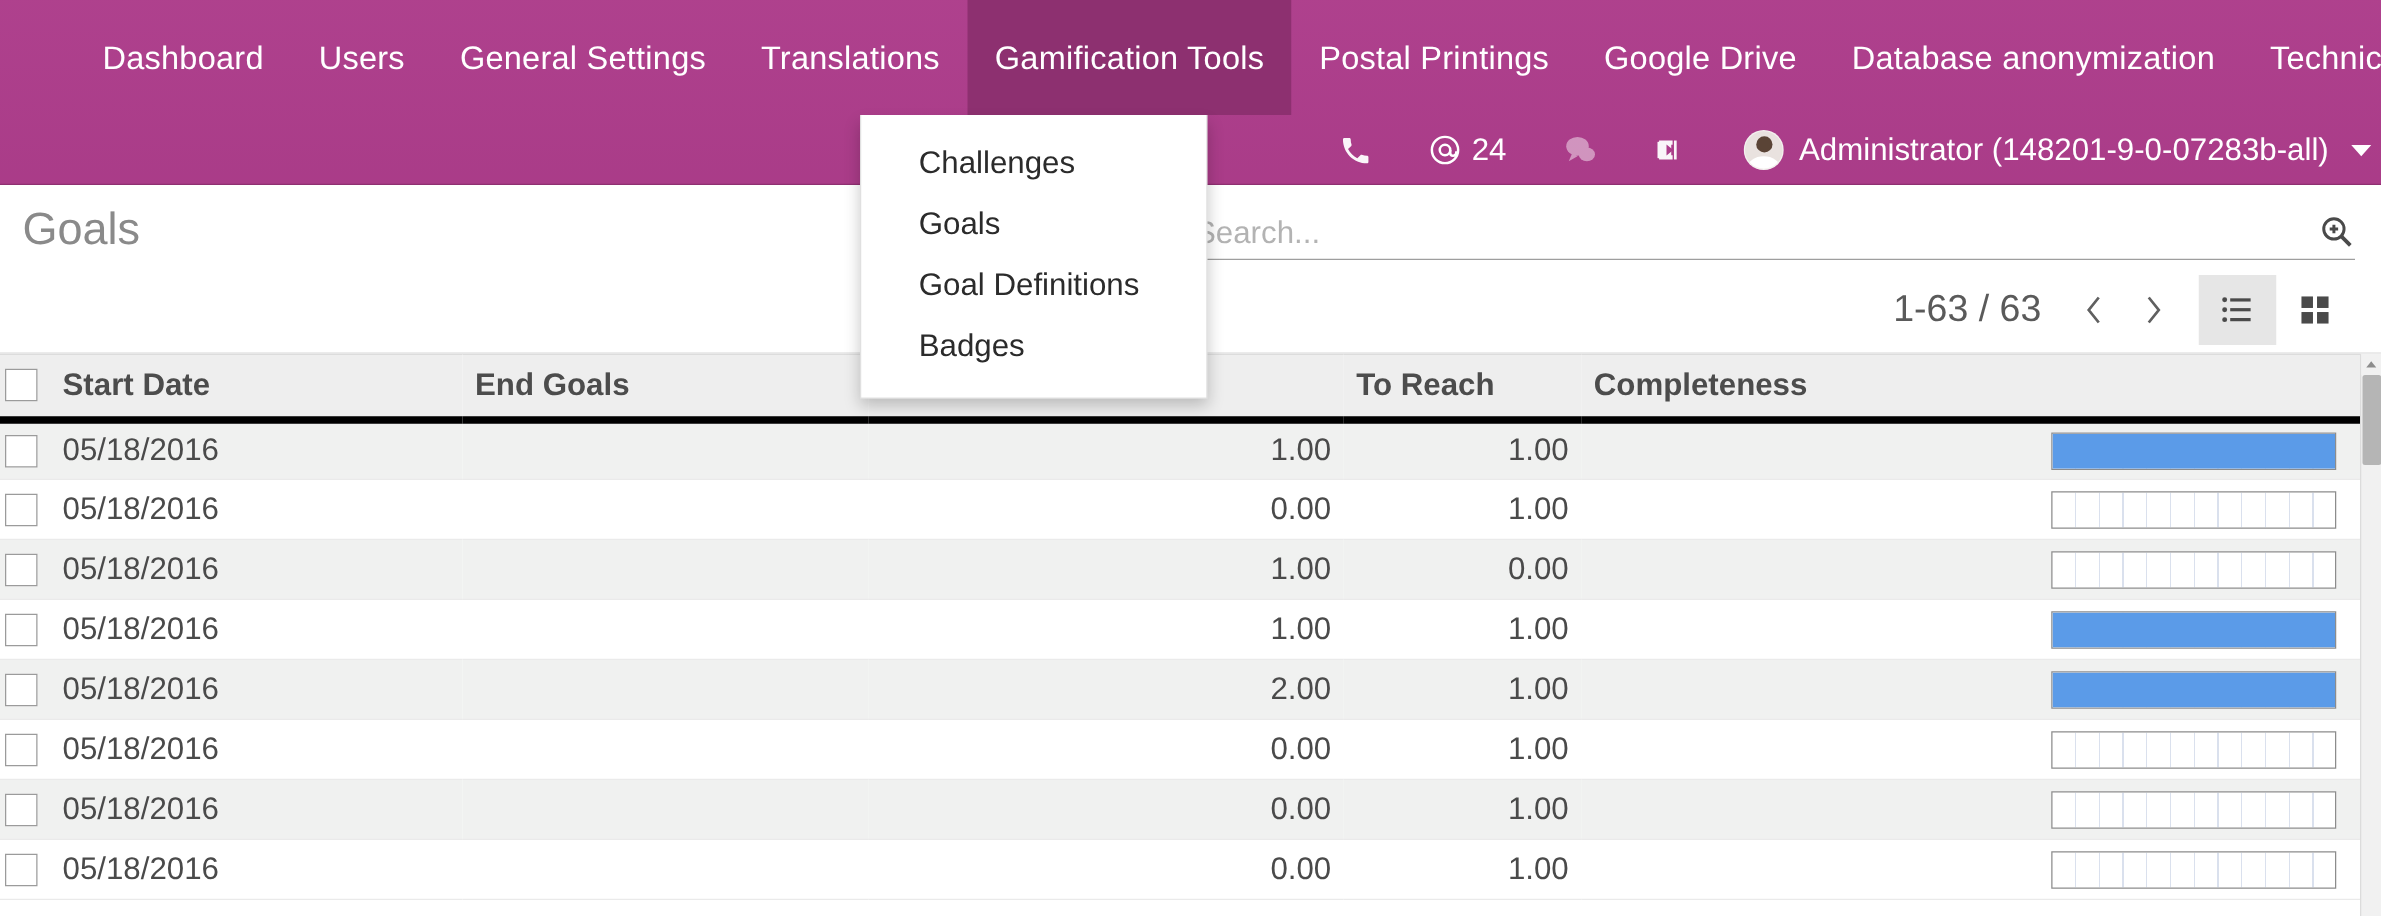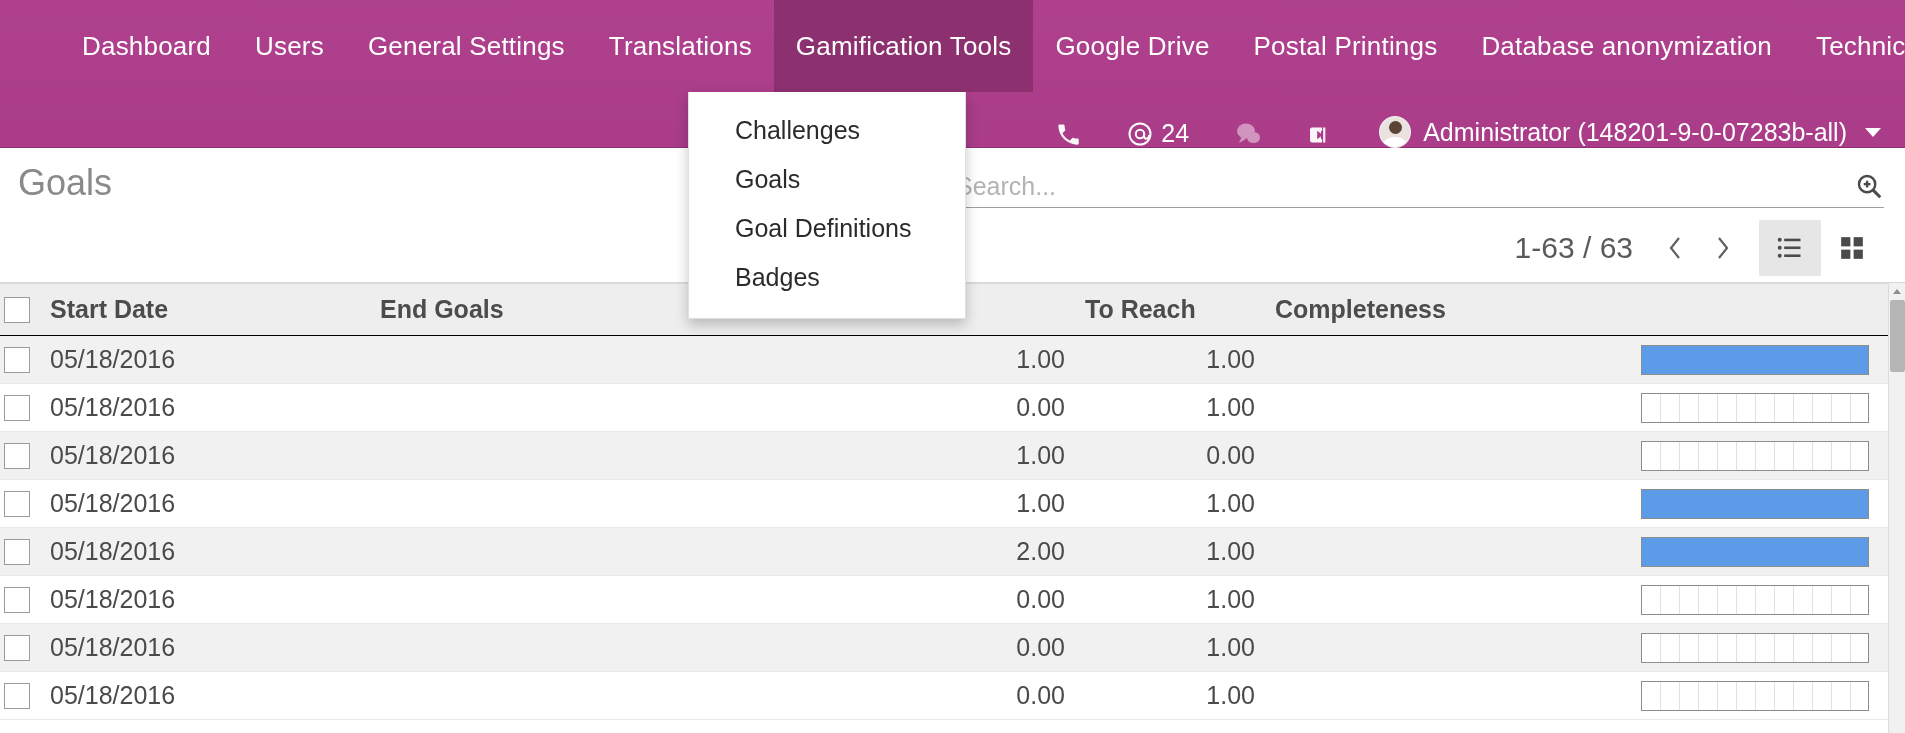--- a/index.html
+++ b/index.html
@@ -40,23 +40,23 @@
     user-select: none;
   }
   .nav-item.active { background: #8D3070; }
 
   .nav-second {
     position: absolute;
     top: 92px; left: 0;
     width: 1905px;
     height: 56px;
     display: flex;
-    align-items: flex-end;
+    align-items: center;
     justify-content: flex-end;
-    padding-right: 24px;
+    padding-right: 8px;
   }
   .sys-icon {
     display: flex;
     align-items: center;
     justify-content: center;
     color: #ffffff;
     margin: 0 22px;
     cursor: pointer;
     opacity: .95;
   }
@@ -212,21 +212,21 @@
   }
   table.list {
     width: 1888px;
     border-collapse: collapse;
     table-layout: fixed;
     font-size: 25px;
   }
   table.list thead th {
     background: #eeeeee;
     border-top: 1px solid #dcdcdc;
-    border-bottom: 1px solid #000000;
+    border-bottom: 6px solid #000000;
     color: #4c4c4c;
     font-weight: bold;
     text-align: left;
     height: 52px;
     padding: 0 10px;
     font-size: 25px;
   }
   th.col-check, td.col-check { width: 40px; padding-left: 2px !important; padding-right: 0 !important; }
   th.col-start, td.col-start { width: 330px; }
   th.col-end,   td.col-end   { width: 325px; }
@@ -332,24 +332,24 @@
     <div class="nav-item">
         <span>General Settings</span>
       </div>
     <div class="nav-item">
         <span>Translations</span>
       </div>
     <div class="nav-item active">
         <span>Gamification Tools</span>
       </div>
     <div class="nav-item">
+        <span>Postal Printings</span>
+      </div>
+    <div class="nav-item">
         <span>Google Drive</span>
-      </div>
-    <div class="nav-item">
-        <span>Postal Printings</span>
       </div>
     <div class="nav-item">
         <span>Database anonymization</span>
       </div>
     <div class="nav-item">
         <span>Technical</span>
       </div>
   </div>
 
   <div class="nav-second">

